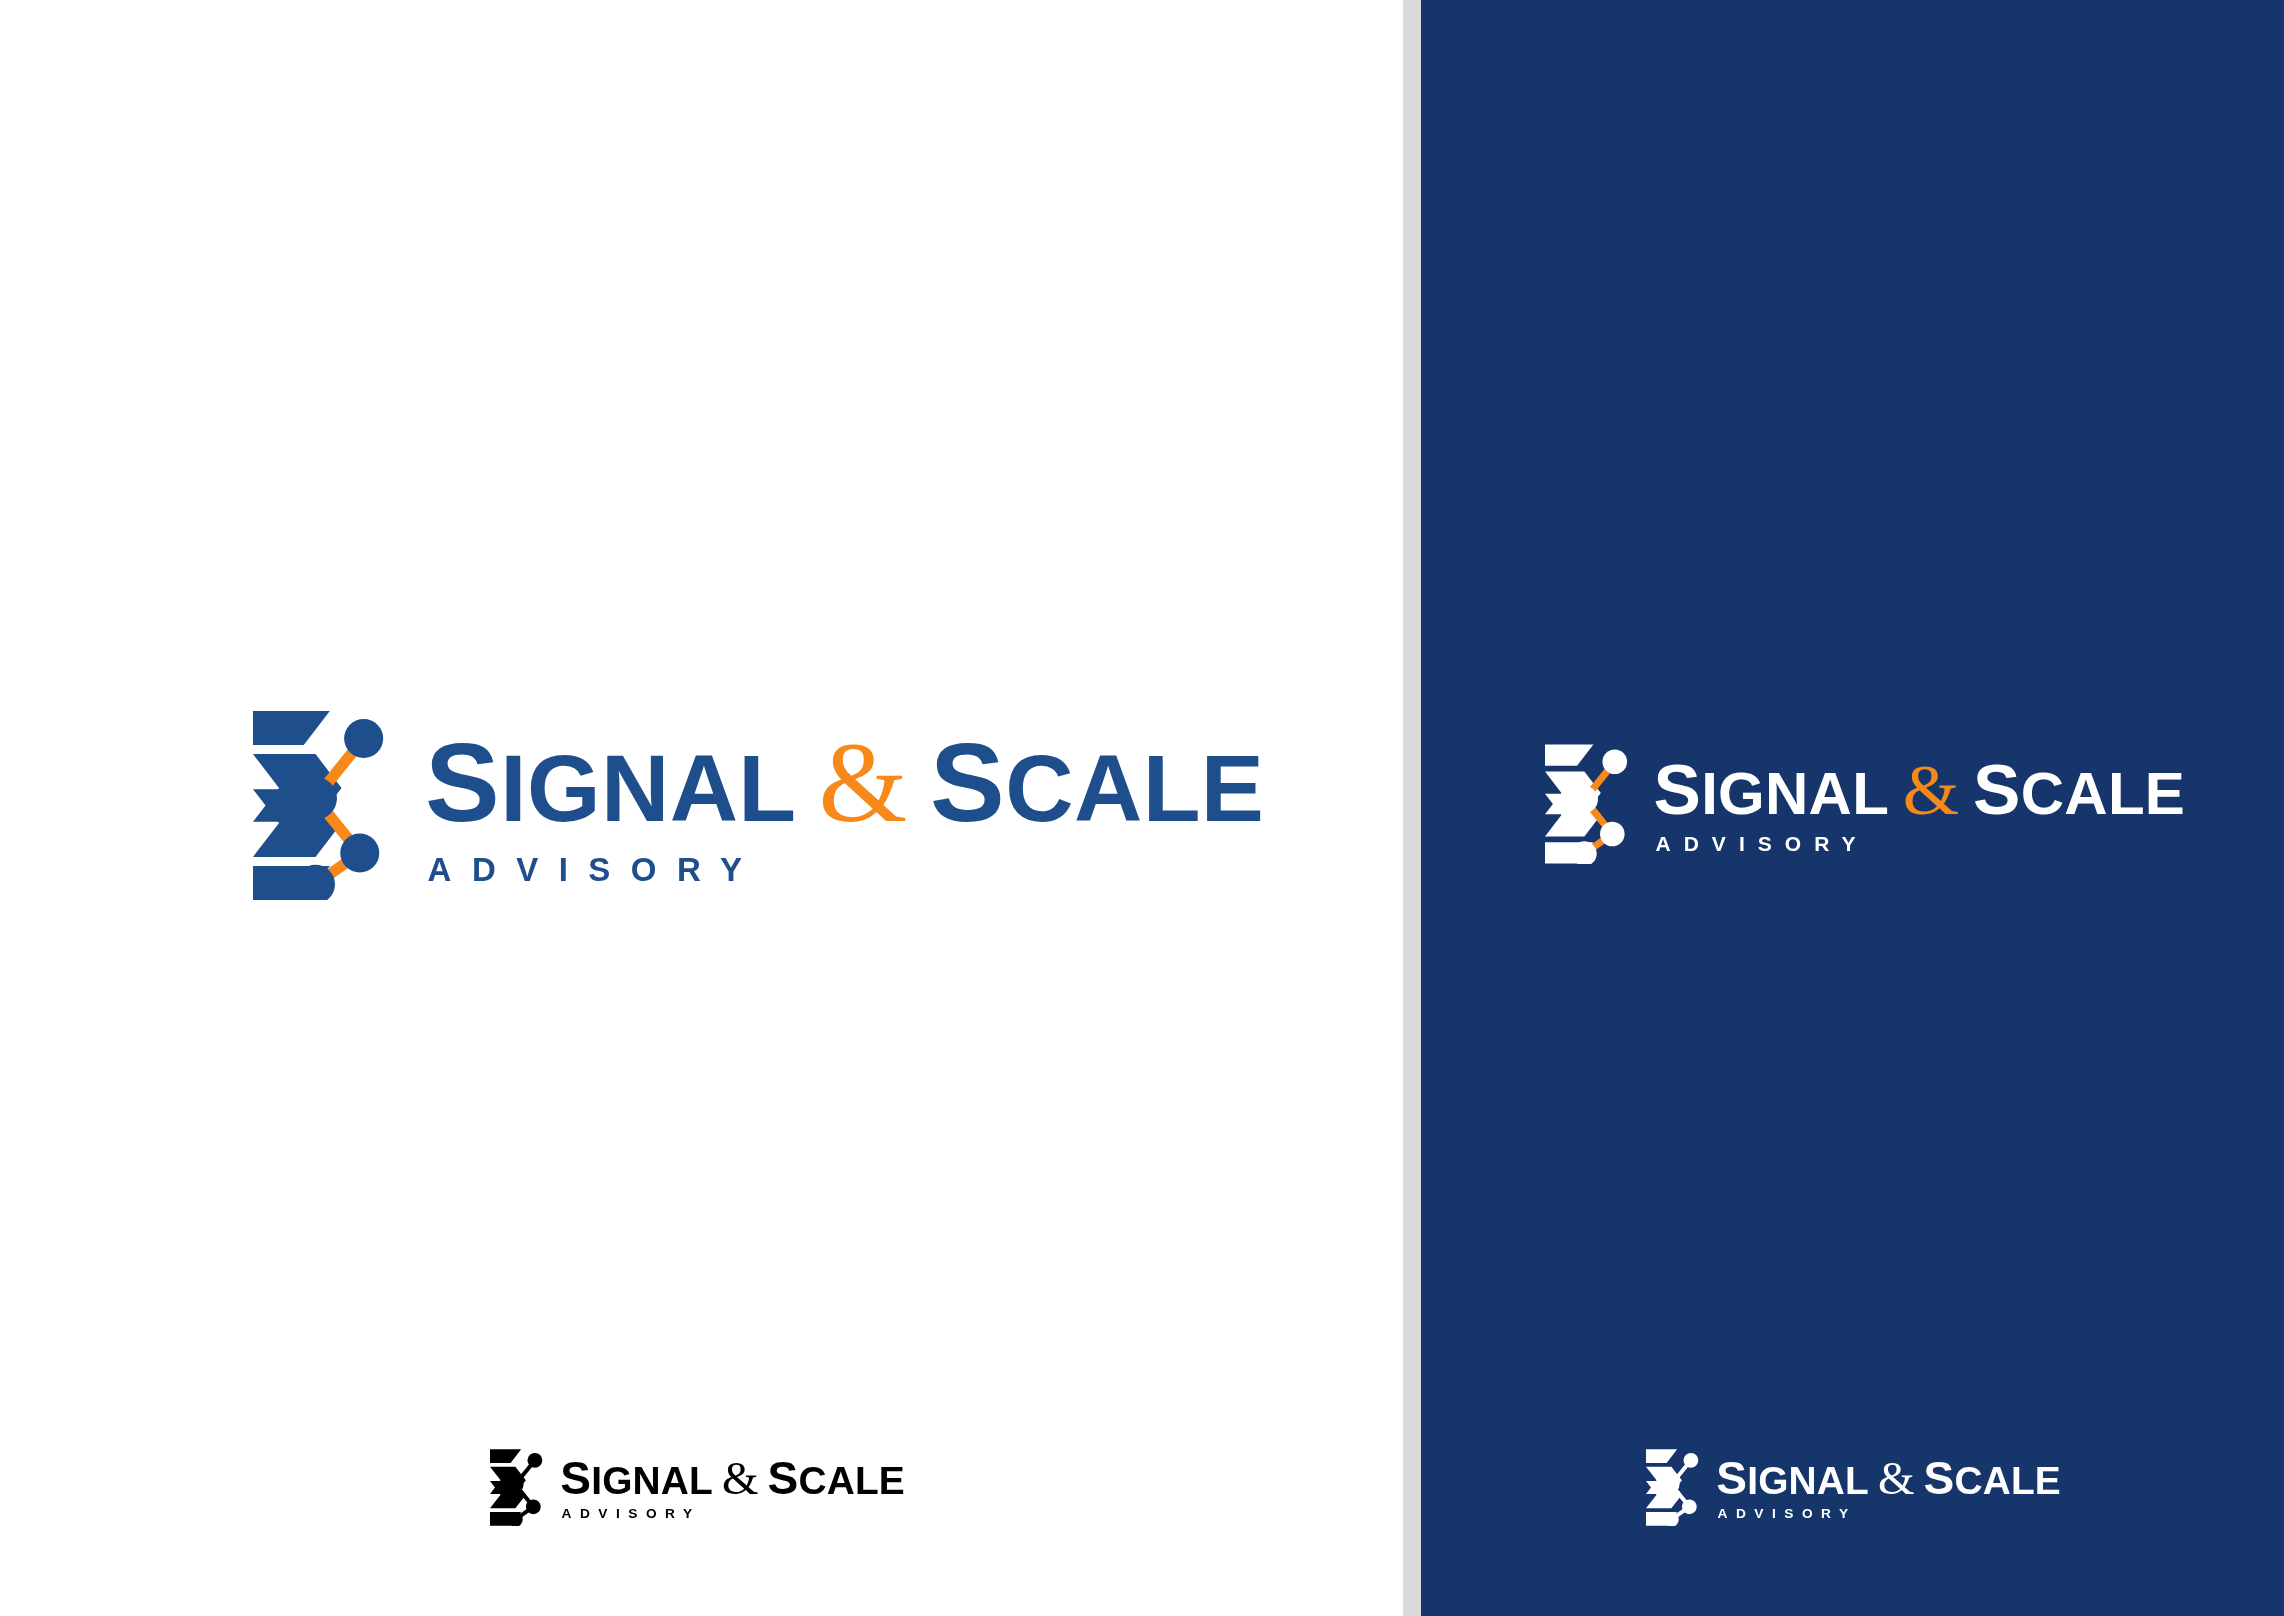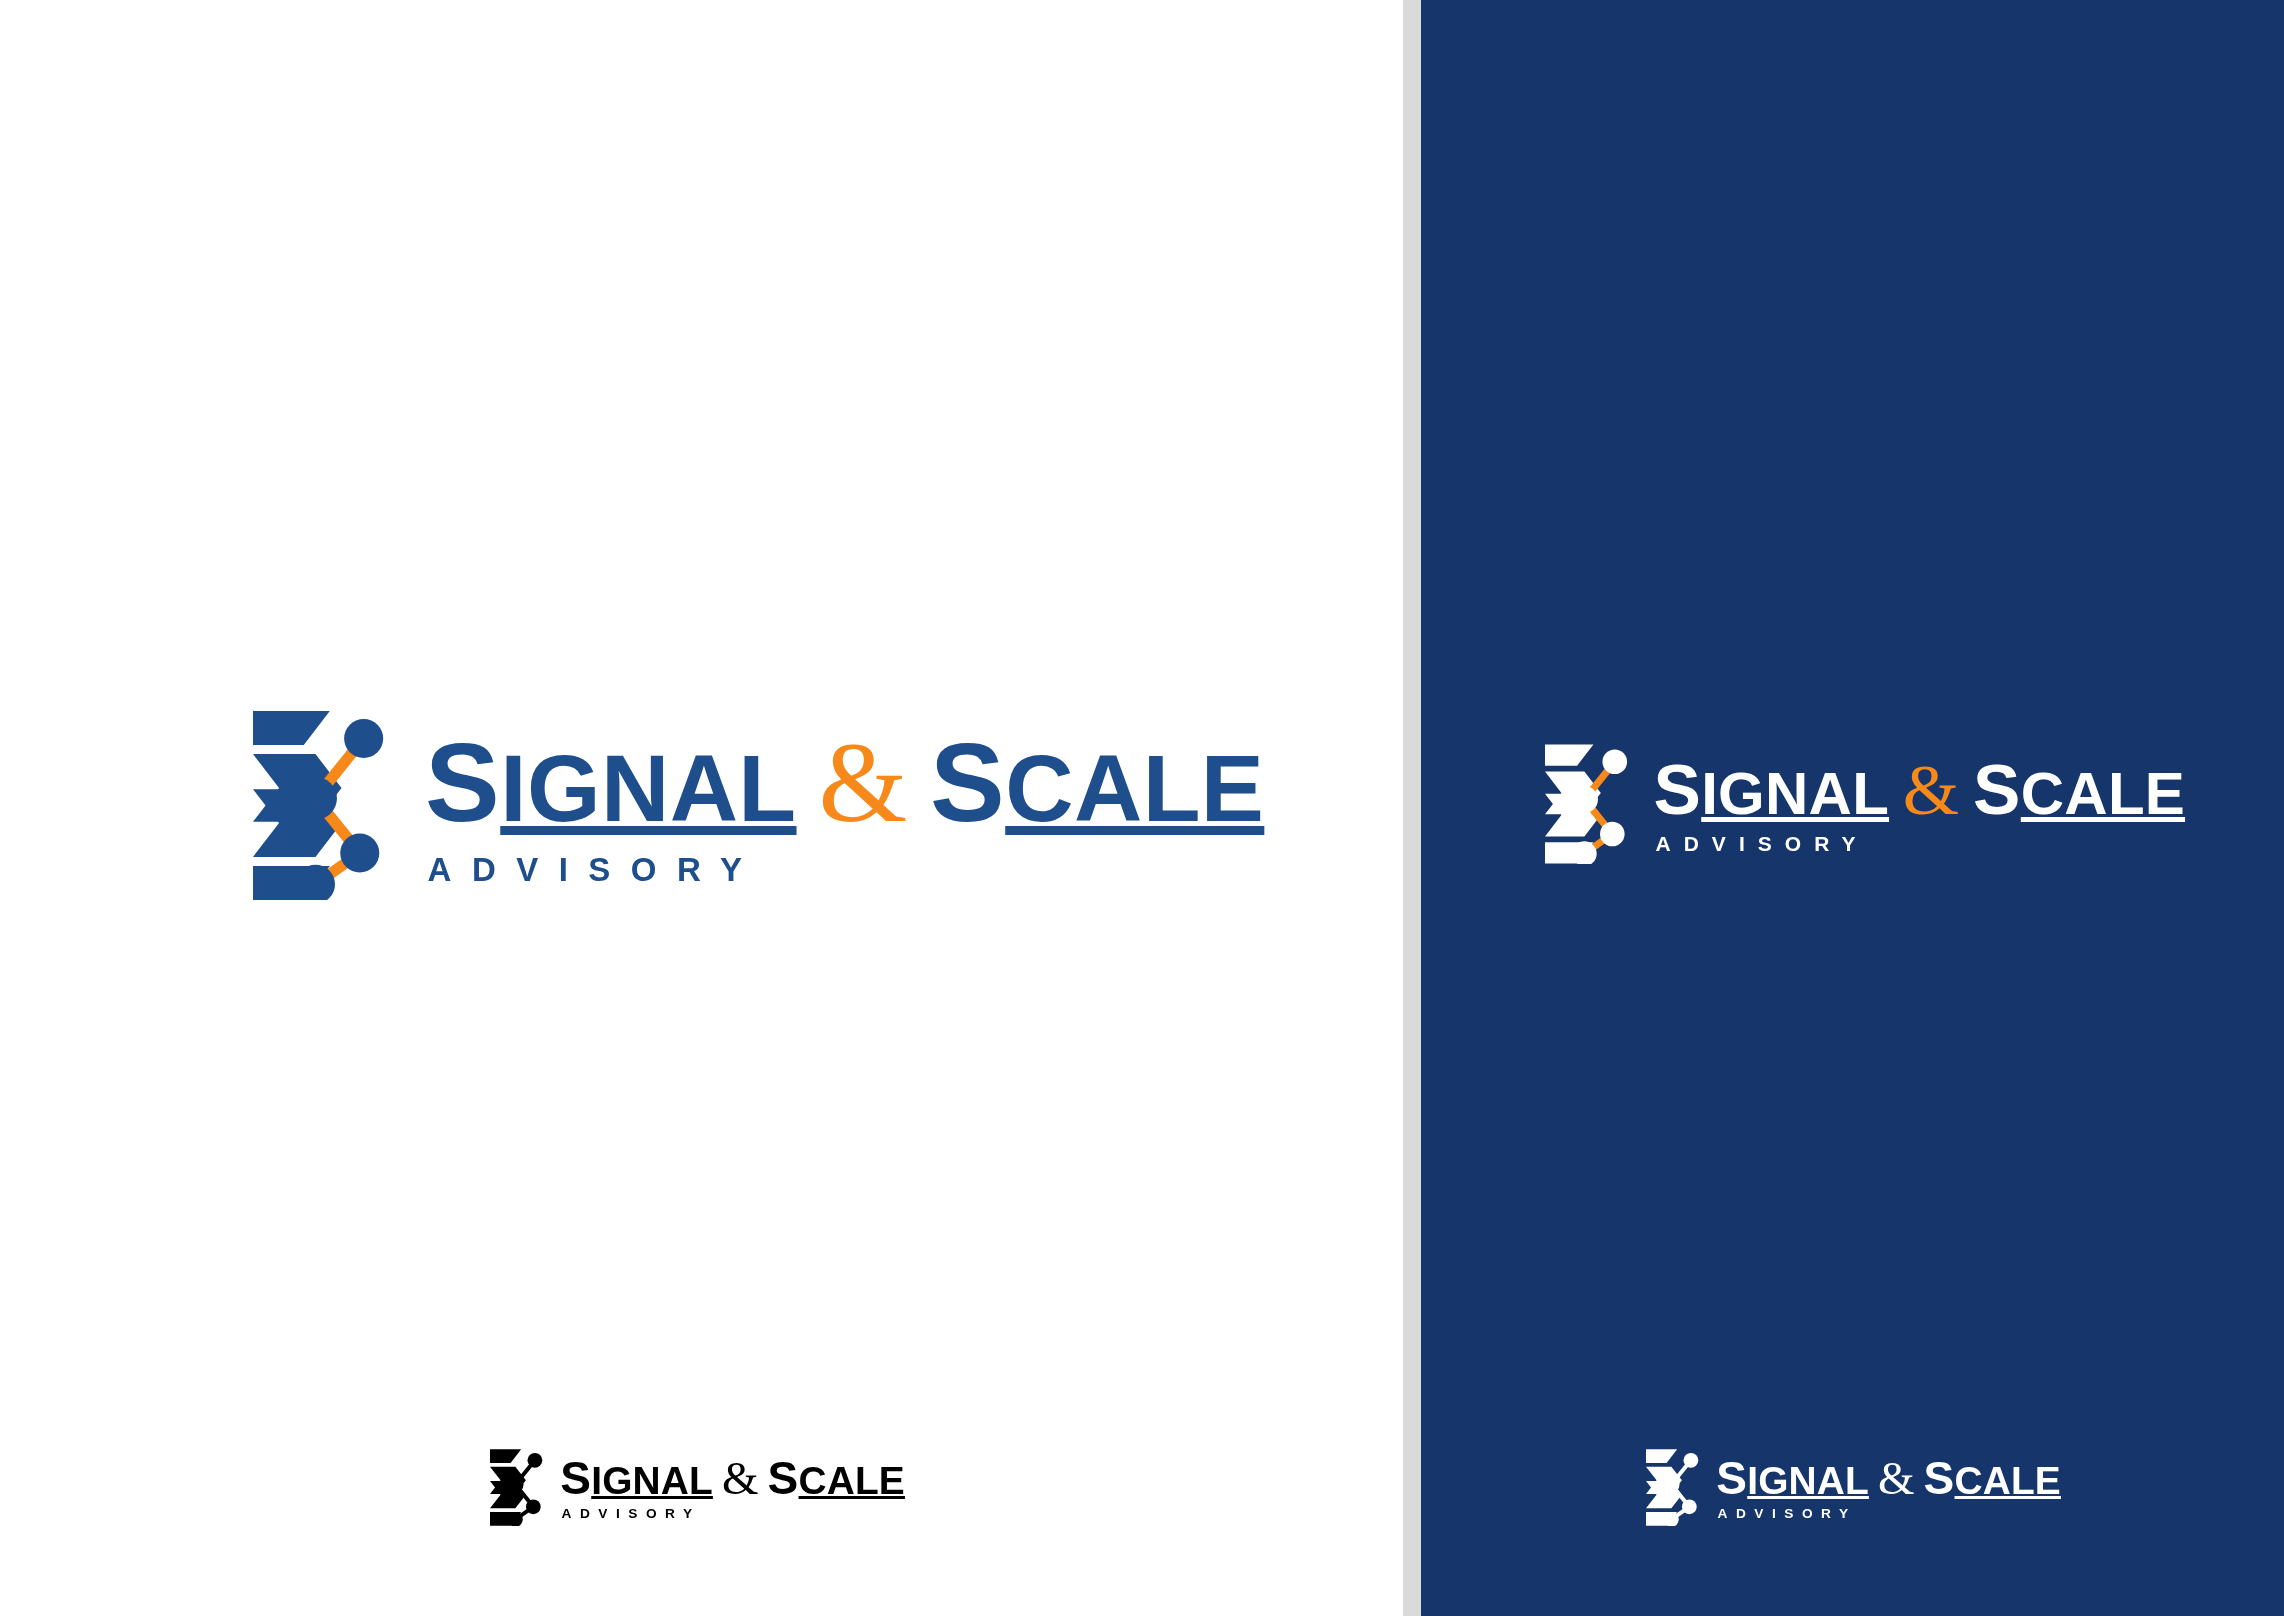--- a/index.html
+++ b/index.html
@@ -73,21 +73,20 @@
     font-weight: 700;
     letter-spacing: 0.005em;
     line-height: 0.82;
   }
   .wordmark .cap {
     font-size: 1em;
   }
   .wordmark .rest {
     font-size: 0.845em;
     letter-spacing: 0.004em;
-    text-decoration: underline;
   }
   .wordmark .amp {
     font-family: "Liberation Serif", serif;
     font-weight: 400;
     font-size: 1.02em;
     line-height: 0.82;
   }
   .wordmark .sp {
     display: inline-block;
   }

